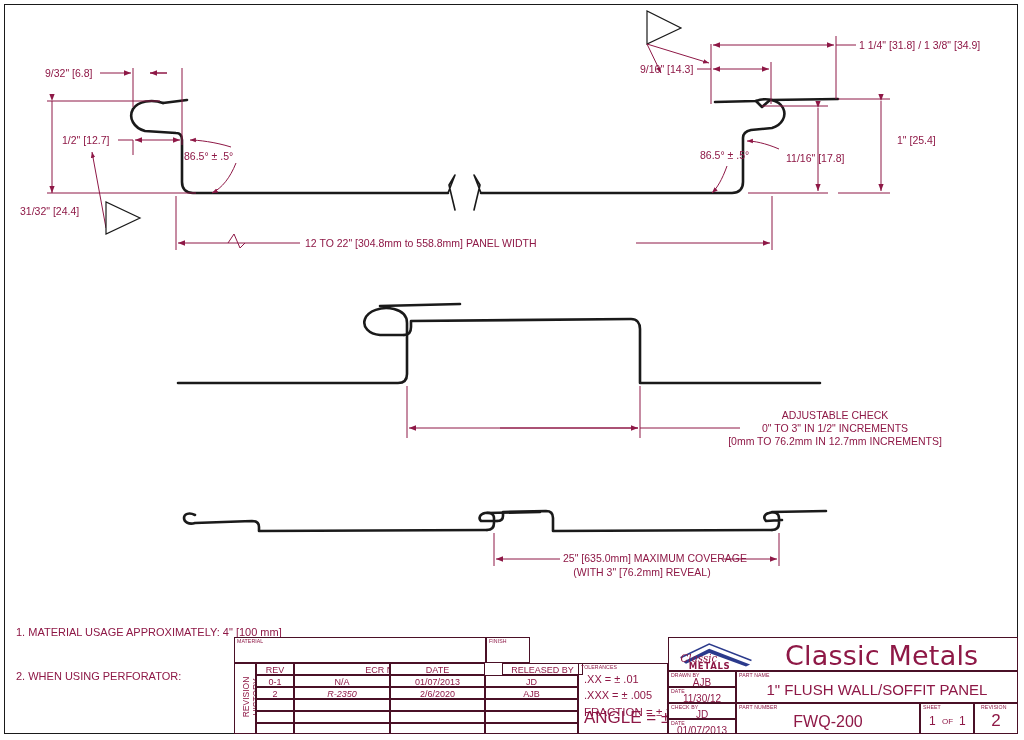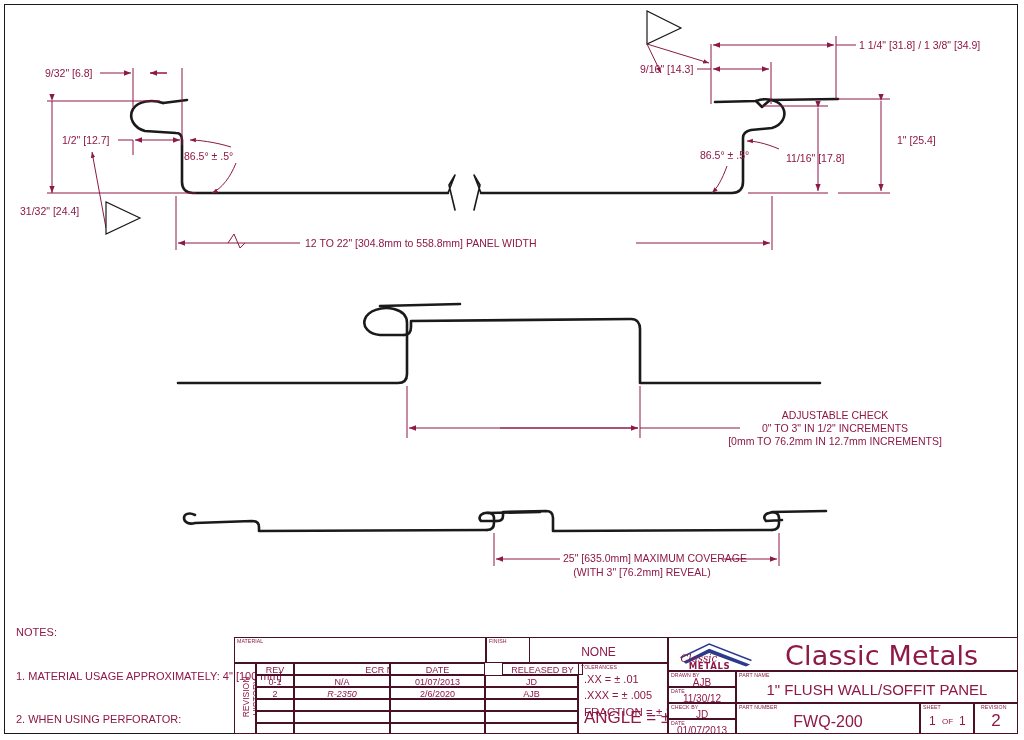--- a/index.html
+++ b/index.html
@@ -263,43 +263,39 @@
   <div class="dimtext" style="left:700px; top:149px;">86.5° ± .5°</div>
 
   <div class="dimtext center" style="left:745px; top:409px; width:180px;">ADJUSTABLE CHECK</div>
   <div class="dimtext center" style="left:722px; top:422px; width:226px;">0" TO 3" IN 1/2" INCREMENTS</div>
   <div class="dimtext center" style="left:700px; top:435px; width:270px;">[0mm TO 76.2mm IN 12.7mm INCREMENTS]</div>
 
   <div class="dimtext center" style="left:563px; top:552px; width:158px;">25" [635.0mm] MAXIMUM COVERAGE</div>
   <div class="dimtext center" style="left:563px; top:566px; width:158px;">(WITH 3" [76.2mm] REVEAL)</div>
 
   <div class="notes">
-    <div>NOTES:</div>
     <div>1. MATERIAL USAGE APPROXIMATELY: 4" [100 mm]</div>
     <div>2. WHEN USING PERFORATOR:</div>
     
     
     
     
     
     
     
   </div>
 
   <div id="titleblock">
 
     <div class="tb-cell" style="left:0px; top:0px; width:252px; height:26px;">
       <span class="tb-tag">MATERIAL</span>
       <span class="tb-val" style="top:11px; font-size:10px;"></span>
     </div>
     <div class="tb-cell" style="left:252px; top:0px; width:44px; height:26px;">
       <span class="tb-tag">FINISH</span>
-    </div>
-    <div class="tb-cell" style="left:296px; top:0px; width:138px; height:26px; border-left:none;">
-      <span class="tb-val" style="top:7px; font-size:12px;">NONE</span>
     </div>
 
     <div class="tb-cell" style="left:0px; top:26px; width:22px; height:71px;">
       <span class="vert" style="left:-22px; top:28px; width:66px;">REVISION</span>
       <span class="vert" style="left:-12px; top:28px; width:66px;">HISTORY</span>
     </div>
 
     <div class="tb-cell" style="left:22px;  top:26px; width:38px;  height:12px;">
       <span class="tb-val" style="top:1px; font-size:9px;">REV</span>
     </div>

